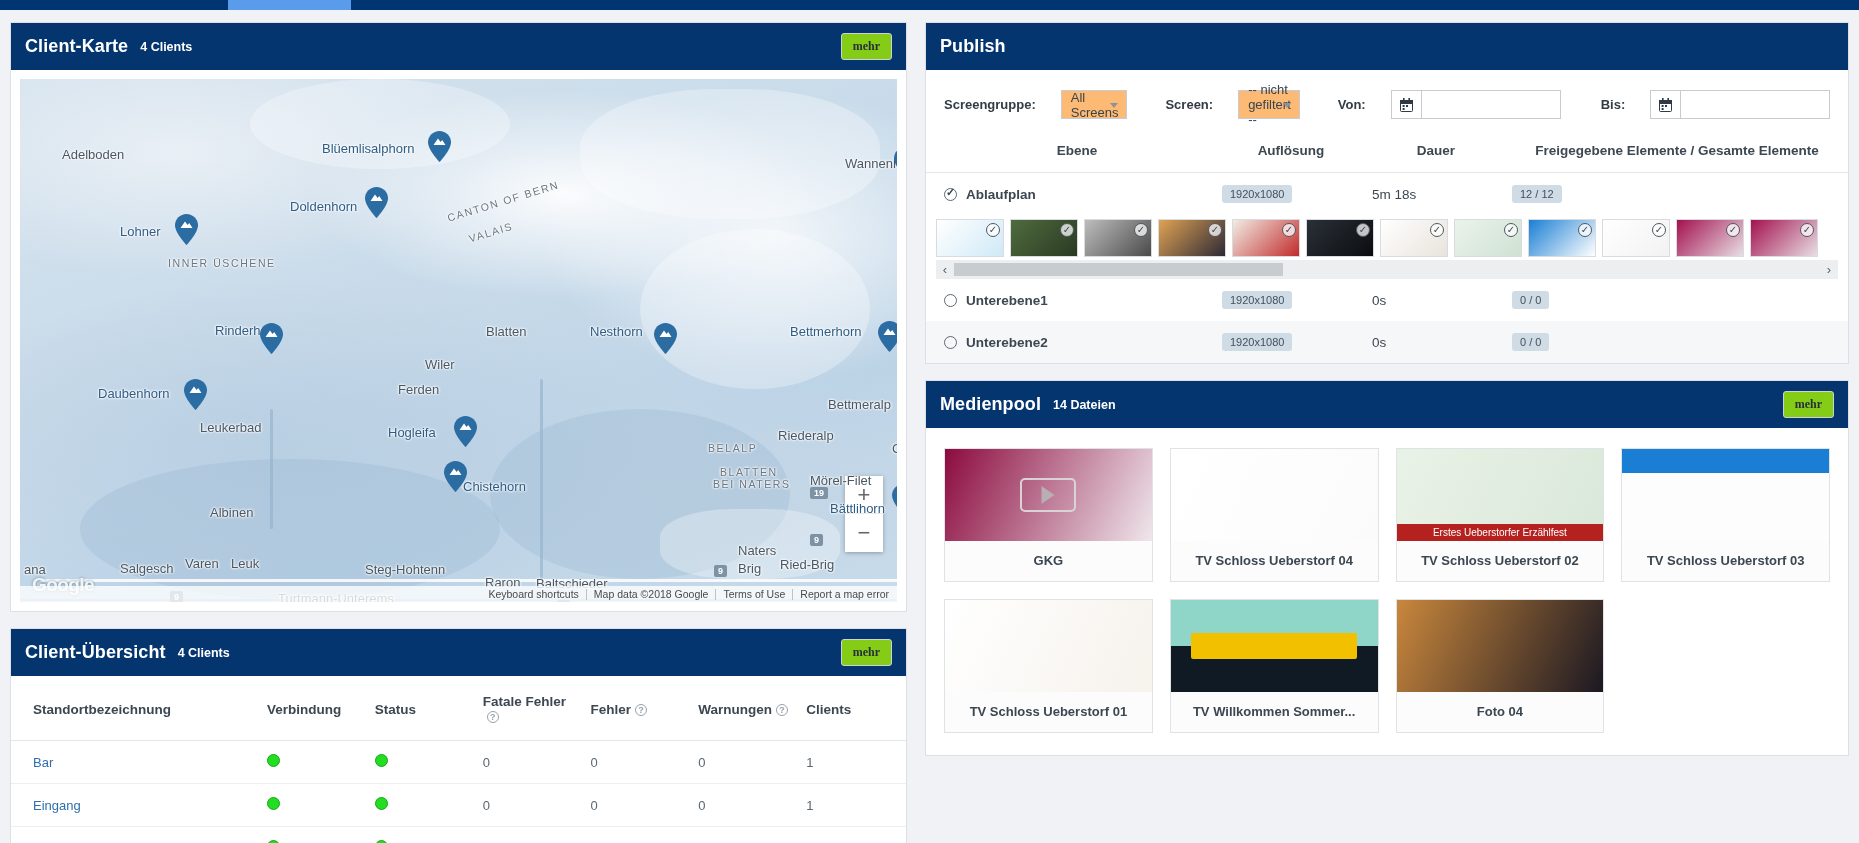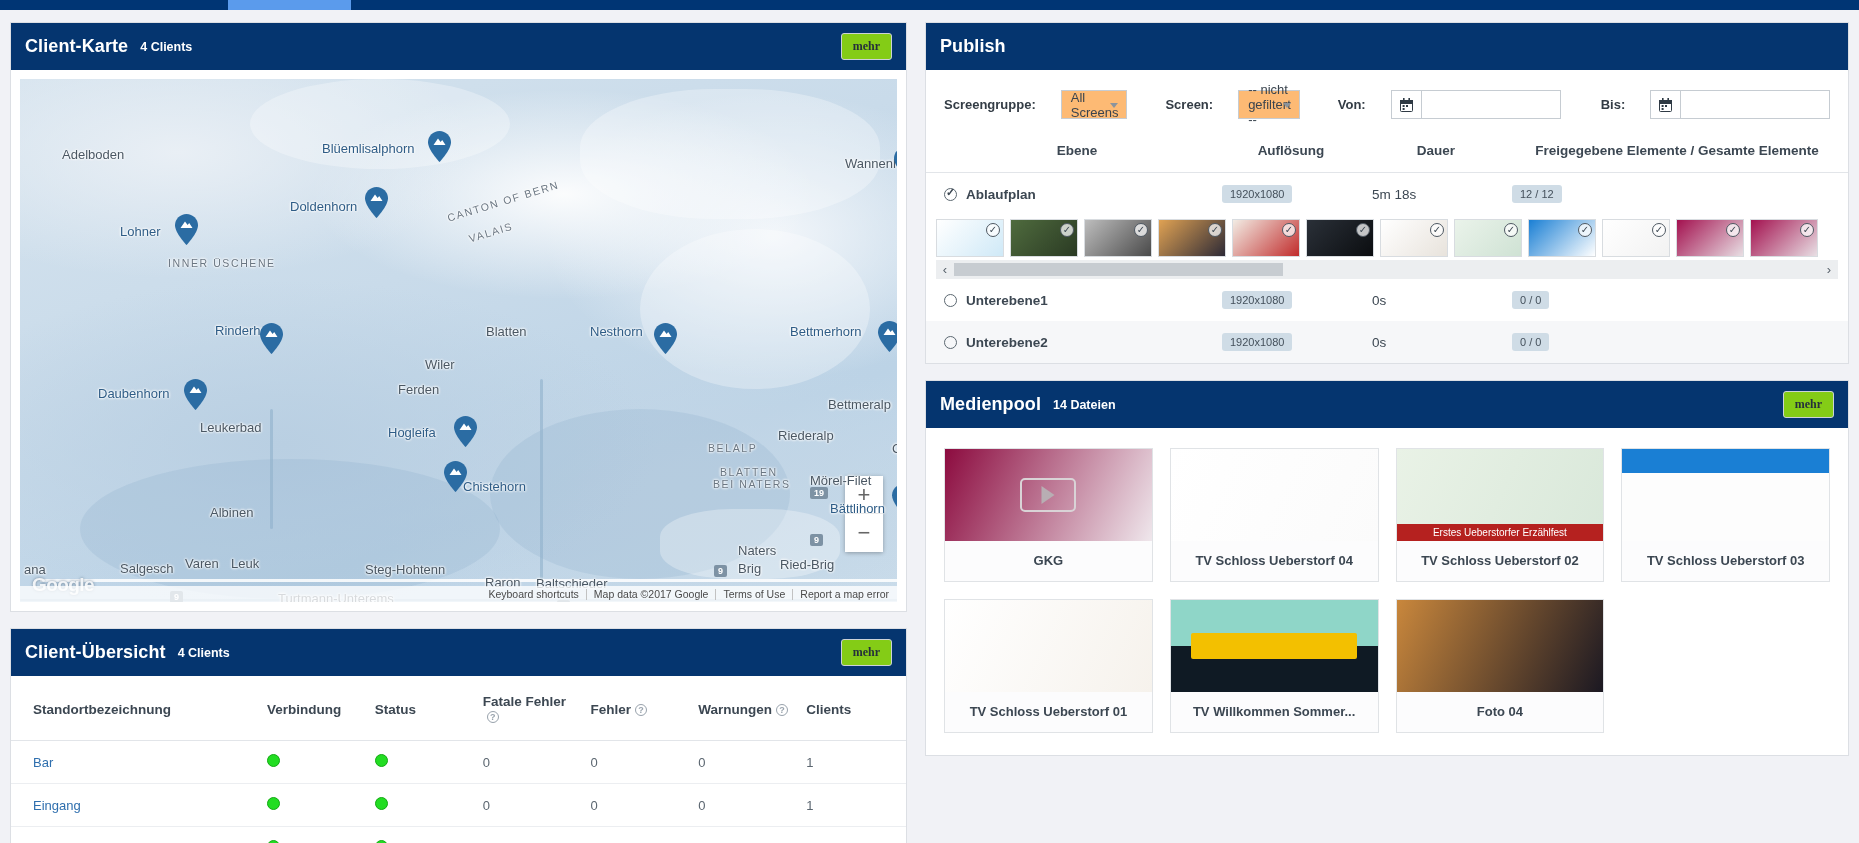--- a/index.html
+++ b/index.html
@@ -329,21 +329,21 @@
                 <path d="M5.5 14 L10 7.5 L12.6 11 L14.2 9 L17.5 14 Z" fill="#fff"></path>
               </svg>
             </div>
             <div class="shield" style="left: 150px; top: 512px;">9</div>
             <div class="shield" style="left: 537px; top: 521px;">9</div>
             <div class="shield" style="left: 694px; top: 486px;">9</div>
             <div class="shield" style="left: 790px; top: 455px;">9</div>
             <div class="shield" style="left: 790px; top: 408px;">19</div>
             <div class="gm-credit" id="map-credits">
               <span>Keyboard shortcuts</span>
-              <span>Map data ©2017 Google</span>
+              <span>Map data ©2018 Google</span>
               <span>Terms of Use</span>
               <span>Report a map error</span>
             </div>
         </div>
       </div>
     </div>
 
     <div class="panel">
       <div class="panel-head">
         <span class="panel-title">Client-Übersicht</span>

